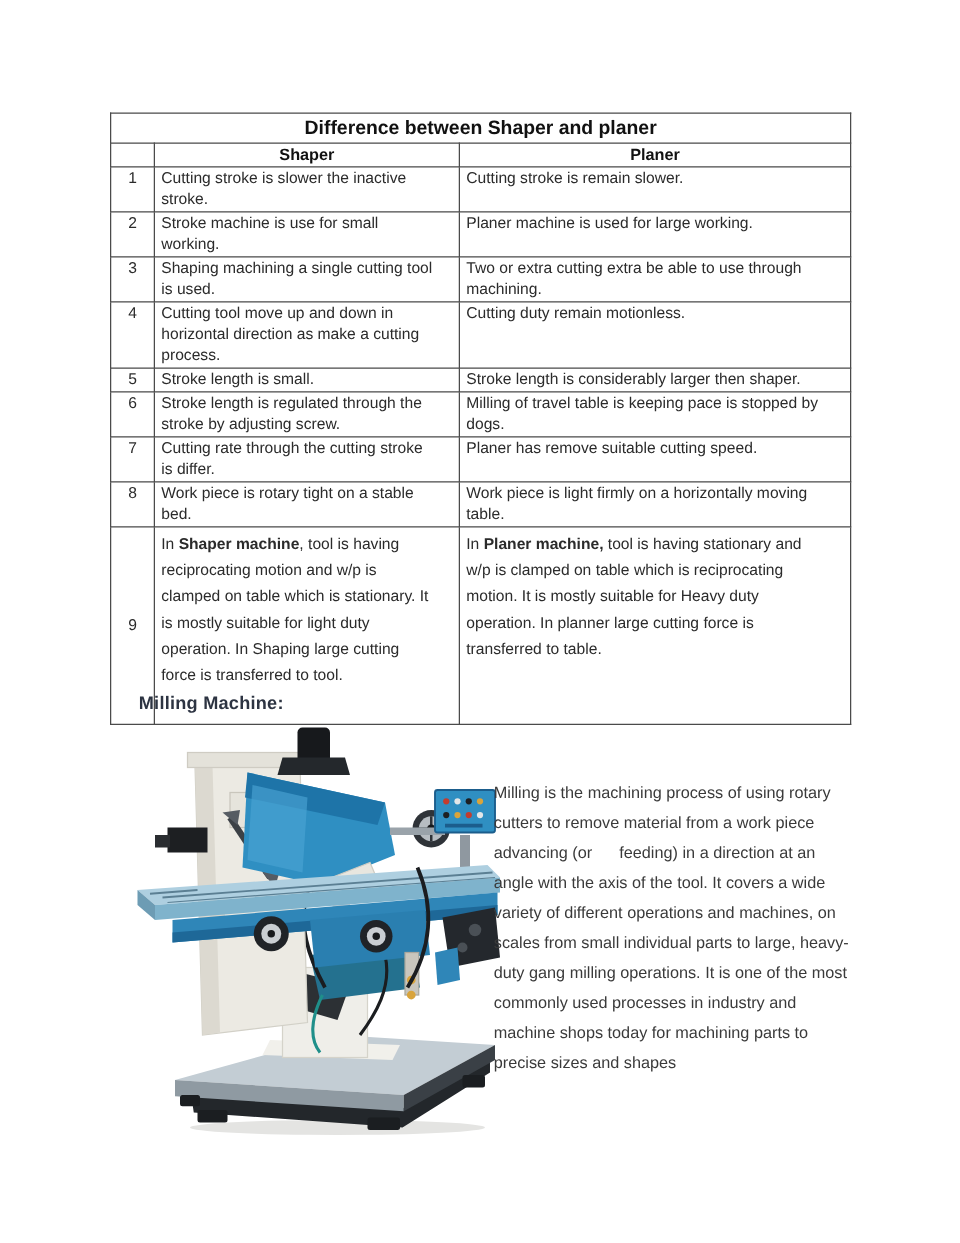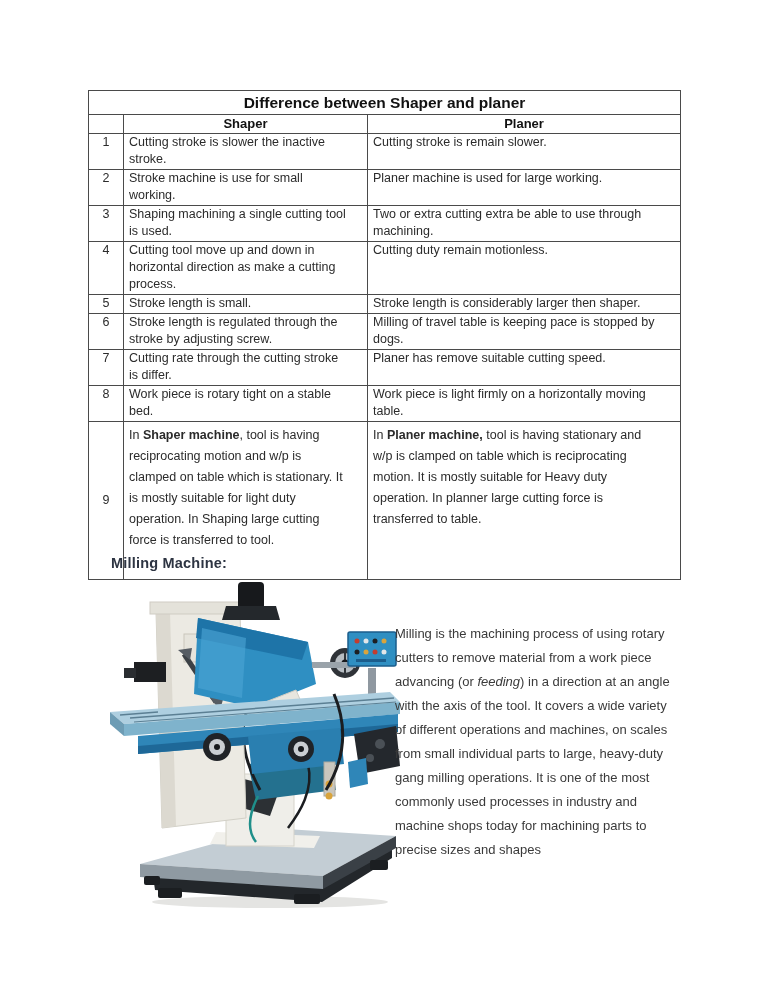--- a/index.html
+++ b/index.html
@@ -33,21 +33,21 @@
     position:absolute;left:88px;top:555px;
     font-weight:bold;font-size:14.5px;color:#2d3442;letter-spacing:0.2px;margin-left:23px;
   }
   .machine-figure{
     position:absolute;left:98px;top:576px;width:318px;height:334px;
   }
   .milling-para{
     position:absolute;left:395px;top:622px;width:286px;
     font-size:13px;line-height:24px;color:#3a3a3a;text-align:left;
   }
-  .italic-seg{font-style:italic;}
+  .italic-seg{margin-left:18px;}
 </style>
 </head>
 <body>
 
 <table class="doc-table">
   <colgroup>
       <col style="width:35px">
       <col style="width:244px">
       <col style="width:313px">
     </colgroup>

